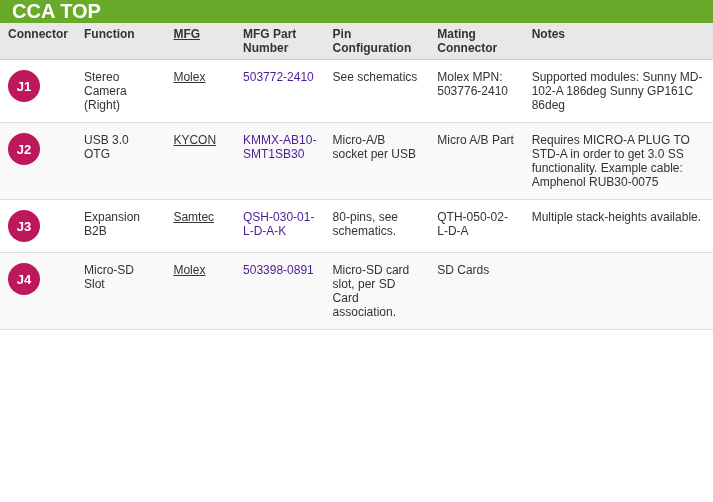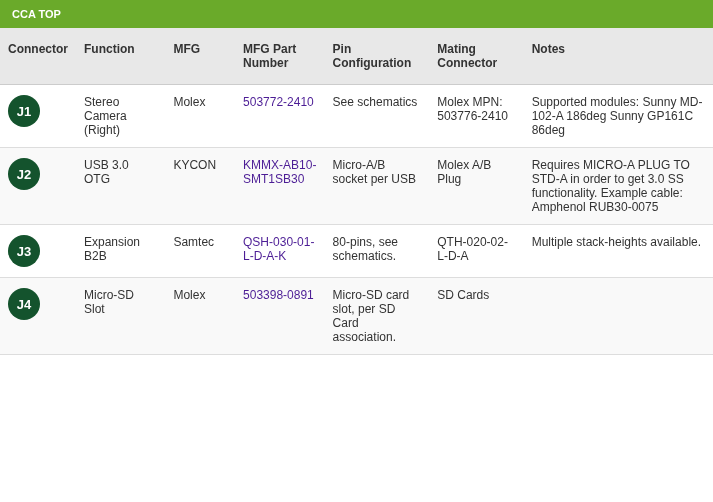--- a/index.html
+++ b/index.html
@@ -4,35 +4,35 @@
   <style>
     * { box-sizing: border-box; margin: 0; padding: 0; }
     body { font-family: Arial, sans-serif; font-size: 12px; background: #fff; width: 713px; }
 
     .page-container { width: 713px; }
 
     .header-bar {
       background-color: #6aaa2a;
       color: white;
       font-weight: bold;
-      font-size: 11px;
-      padding: 8px 12px;
+      font-size: 20px;
+      padding: 0 12px;
     }
 
     table {
       width: 100%;
       border-collapse: collapse;
     }
 
     thead tr {
       background-color: #e8e8e8;
     }
 
     thead th {
-      padding: 14px 8px;
+      padding: 4px 8px;
       text-align: left;
       font-weight: bold;
       font-size: 12px;
       color: #333;
       vertical-align: top;
       border-bottom: 1px solid #ccc;
     }
 
     tbody tr {
       border-bottom: 1px solid #ddd;
@@ -50,37 +50,37 @@
       padding: 10px 8px;
       vertical-align: top;
       font-size: 12px;
       color: #333;
     }
 
     .connector-badge {
       display: inline-flex;
       align-items: center;
       justify-content: center;
-      background-color: #14532d;
+      background-color: #be185d;
       color: white;
       font-weight: bold;
       font-size: 13px;
       width: 32px;
       height: 32px;
       border-radius: 50%;
     }
 
     .link-text {
       color: #4c1d95;
       text-decoration: none;
     }
 
     .col-connector { width: 70px; }
     .col-function { width: 90px; margin-top: 20px; }
-    .col-mfg { width: 70px; }
+    .col-mfg { width: 70px; text-decoration: underline; }
     .col-mfg-part { width: 90px; }
     .col-pin { width: 105px; }
     .col-mating { width: 95px; }
     .col-notes { width: 193px; }
   </style>
 </head>
 <body>
 
 <div class="page-container">
 
@@ -109,30 +109,30 @@
           <td class="col-pin">See schematics</td>
           <td class="col-mating">Molex MPN: 503776-2410</td>
           <td class="col-notes">Supported modules: Sunny MD-102-A 186deg Sunny GP161C 86deg</td>
         </tr>
         <tr>
           <td class="col-connector"><span class="connector-badge">J2</span></td>
           <td class="col-function">USB 3.0 OTG</td>
           <td class="col-mfg">KYCON</td>
           <td class="col-mfg-part"><a class="link-text" href="#">KMMX-AB10-SMT1SB30</a></td>
           <td class="col-pin">Micro-A/B socket per USB</td>
-          <td class="col-mating">Molex A/B Plug</td>
+          <td class="col-mating">Micro A/B Part</td>
           <td class="col-notes">Requires MICRO-A PLUG TO STD-A in order to get 3.0 SS functionality. Example cable: Amphenol RUB30-0075</td>
         </tr>
         <tr>
           <td class="col-connector"><span class="connector-badge">J3</span></td>
           <td class="col-function">Expansion B2B</td>
           <td class="col-mfg">Samtec</td>
           <td class="col-mfg-part"><a class="link-text" href="#">QSH-030-01-L-D-A-K</a></td>
           <td class="col-pin">80-pins, see schematics.</td>
-          <td class="col-mating">QTH-020-02-L-D-A</td>
+          <td class="col-mating">QTH-050-02-L-D-A</td>
           <td class="col-notes">Multiple stack-heights available.</td>
         </tr>
         <tr>
           <td class="col-connector"><span class="connector-badge">J4</span></td>
           <td class="col-function">Micro-SD Slot</td>
           <td class="col-mfg">Molex</td>
           <td class="col-mfg-part"><a class="link-text" href="#">503398-0891</a></td>
           <td class="col-pin">Micro-SD card slot, per SD Card association.</td>
           <td class="col-mating">SD Cards</td>
           <td class="col-notes"></td>

